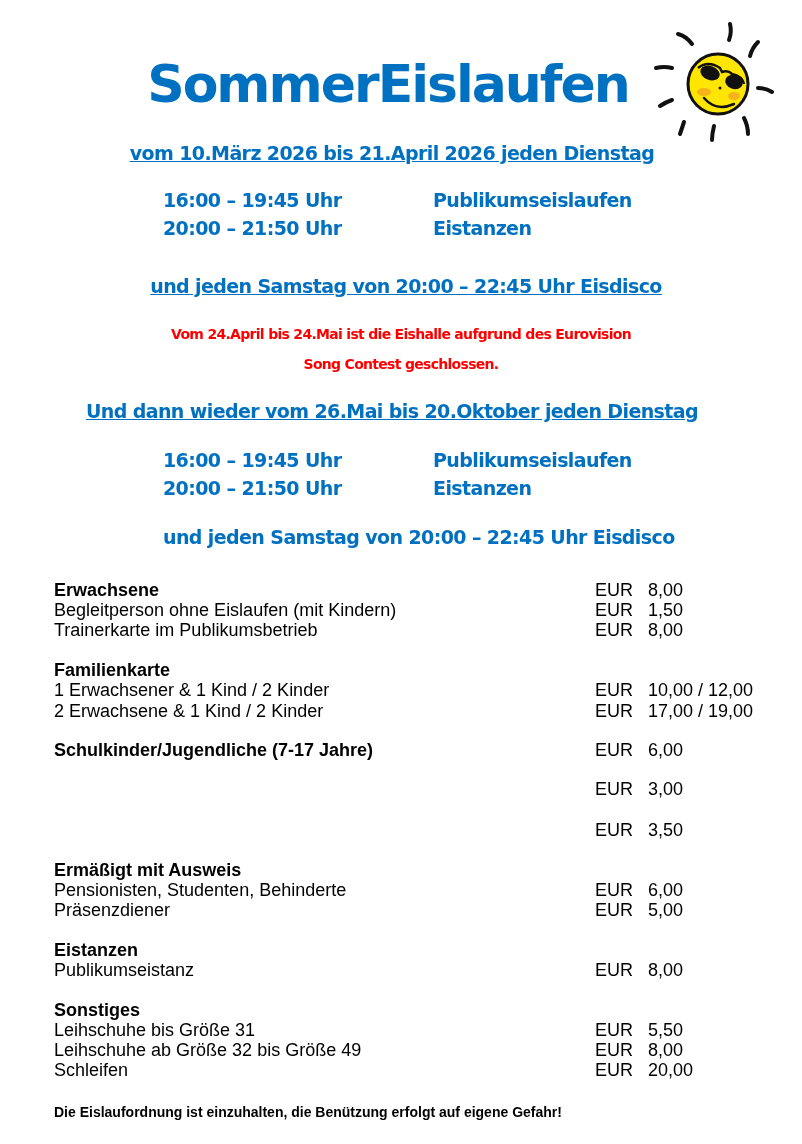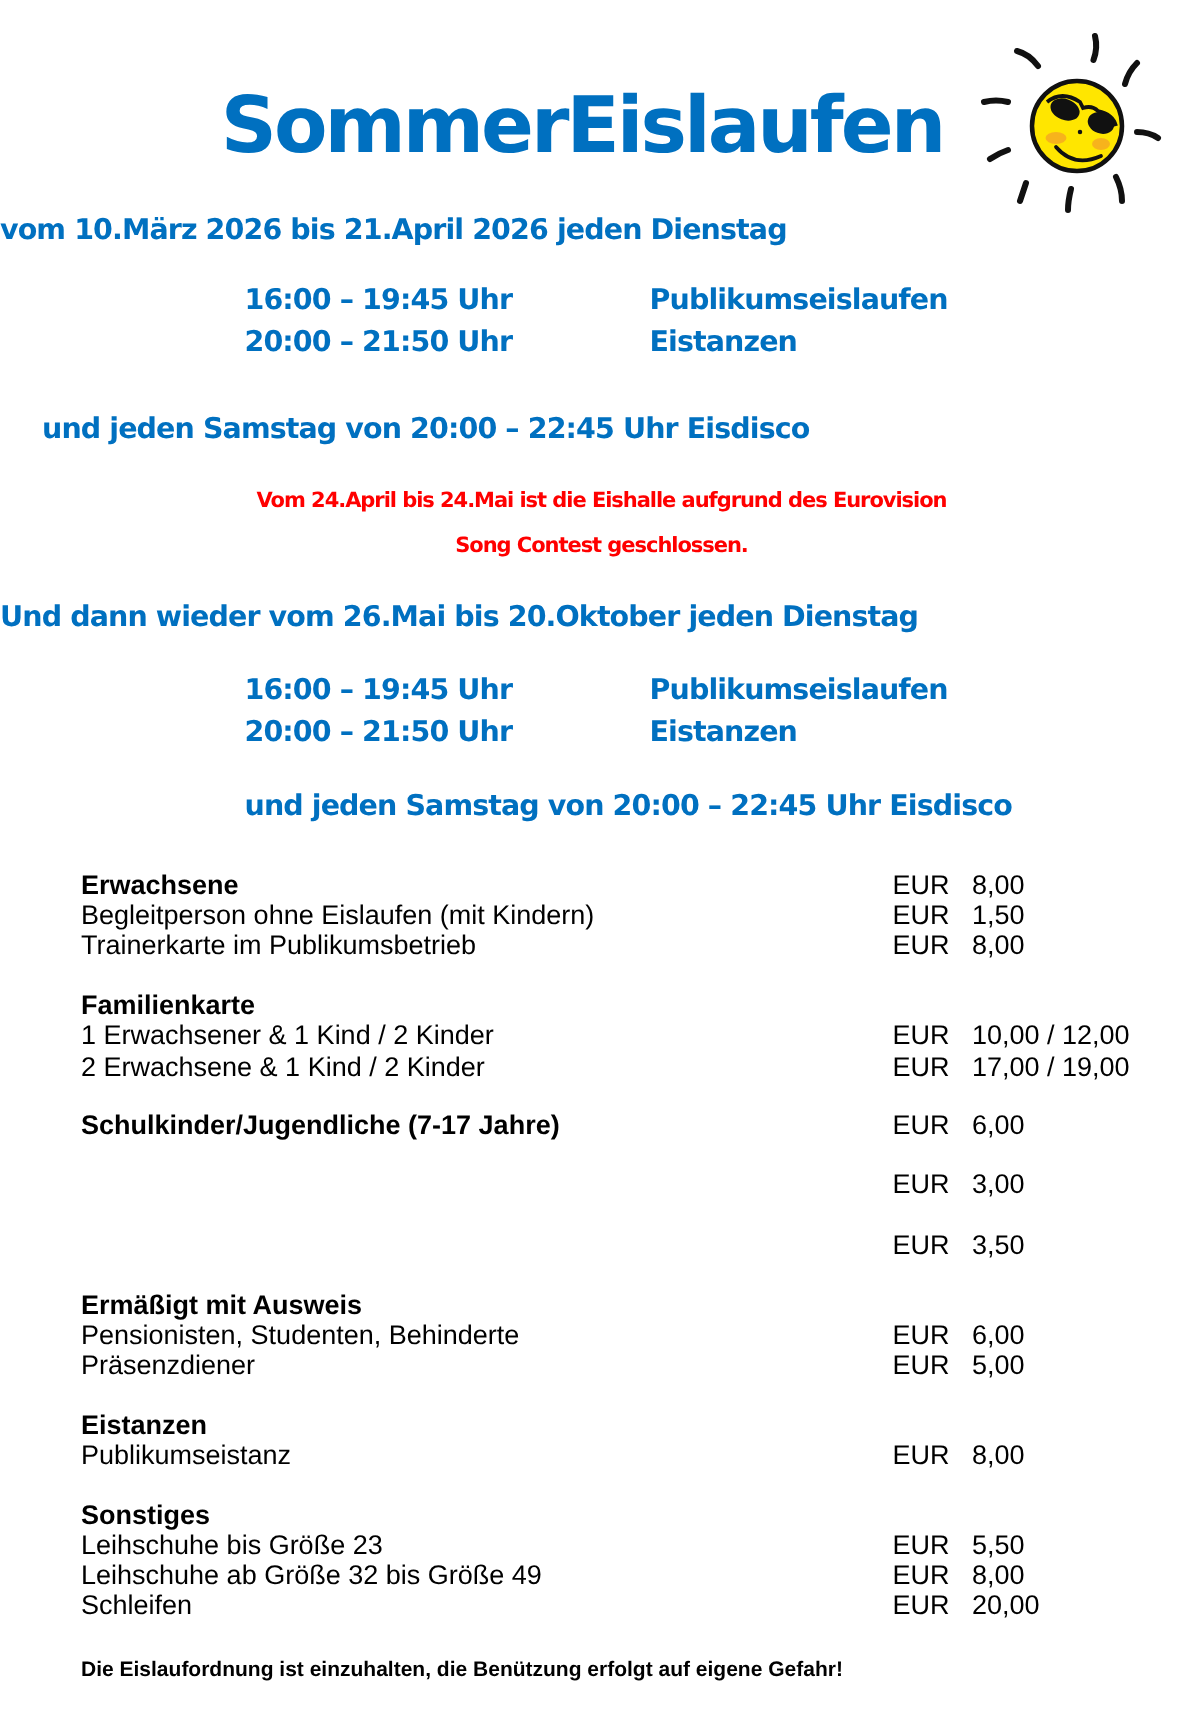--- a/index.html
+++ b/index.html
@@ -41,25 +41,27 @@
       left: 648px;
       top: 18px;
       width: 130px;
       height: 130px;
     }
     .blue { color: #0070C0; }
     .centerline {
       position: absolute;
       left: 0;
       width: 784px;
+      text-align: center;
       font-family: "DejaVu Sans", sans-serif;
       font-weight: bold;
       font-size: 19px;
       letter-spacing: -0.6px;
       line-height: 26px;
+      text-decoration: underline;
     }
     .sched-row {
       position: absolute;
       font-family: "DejaVu Sans", sans-serif;
       font-weight: bold;
       font-size: 19px;
       letter-spacing: -0.6px;
       color: #0070C0;
       line-height: 26px;
       white-space: nowrap;
@@ -224,21 +226,21 @@
     <div class="price-line" style="top:960px;">
       <span class="lbl">Publikumseistanz</span>
       <span class="cur">EUR</span>
       <span class="val">8,00</span>
     </div>
 
     <div class="price-line" style="top:1000px;">
       <span class="lbl bold">Sonstiges</span>
     </div>
     <div class="price-line" style="top:1020px;">
-      <span class="lbl">Leihschuhe bis Größe 23</span>
+      <span class="lbl">Leihschuhe bis Größe 31</span>
       <span class="cur">EUR</span>
       <span class="val">5,50</span>
     </div>
     <div class="price-line" style="top:1040px;">
       <span class="lbl">Leihschuhe ab Größe 32 bis Größe 49</span>
       <span class="cur">EUR</span>
       <span class="val">8,00</span>
     </div>
     <div class="price-line" style="top:1060px;">
       <span class="lbl">Schleifen</span>

